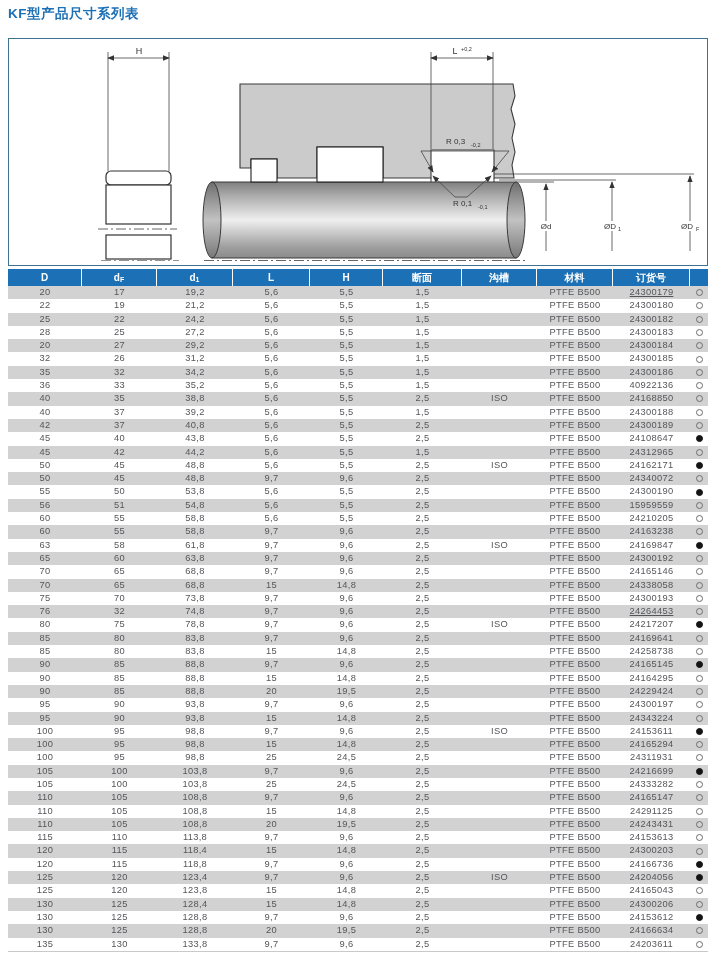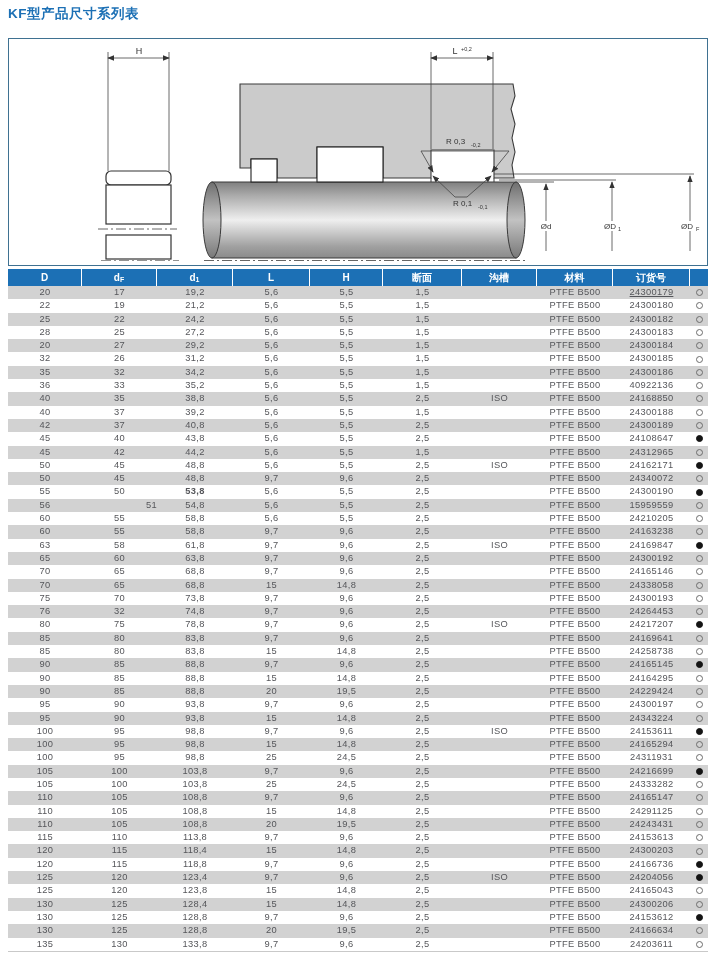--- a/index.html
+++ b/index.html
@@ -325,32 +325,32 @@
         <div class="td" style="width: 73px;">9,6</div>
         <div class="td" style="width: 79px;">2,5</div>
         <div class="td" style="width: 75px;"></div>
         <div class="td" style="width: 76px;">PTFE B500</div>
         <div class="td" style="width: 77px;">24340072</div>
         <div class="td" style="width: 18px;"><span class="circ open"></span></div>
       </div>
       <div class="tr even">
         <div class="td" style="width: 74px;">55</div>
         <div class="td" style="width: 75px;">50</div>
-        <div class="td" style="width: 76px; font-weight: bold;">53,8</div>
+        <div class="td" style="width: 76px;">53,8</div>
         <div class="td" style="width: 77px;">5,6</div>
         <div class="td" style="width: 73px;">5,5</div>
         <div class="td" style="width: 79px;">2,5</div>
         <div class="td" style="width: 75px;"></div>
         <div class="td" style="width: 76px;">PTFE B500</div>
         <div class="td" style="width: 77px;">24300190</div>
         <div class="td" style="width: 18px;"><span class="circ filled"></span></div>
       </div>
       <div class="tr odd">
         <div class="td" style="width: 74px;">56</div>
-        <div class="td" style="width: 75px; text-align: right;">51</div>
+        <div class="td" style="width: 75px;">51</div>
         <div class="td" style="width: 76px;">54,8</div>
         <div class="td" style="width: 77px;">5,6</div>
         <div class="td" style="width: 73px;">5,5</div>
         <div class="td" style="width: 79px;">2,5</div>
         <div class="td" style="width: 75px;"></div>
         <div class="td" style="width: 76px;">PTFE B500</div>
         <div class="td" style="width: 77px;">15959559</div>
         <div class="td" style="width: 18px;"><span class="circ open"></span></div>
       </div>
       <div class="tr even">
@@ -439,21 +439,21 @@
       </div>
       <div class="tr odd">
         <div class="td" style="width: 74px;">76</div>
         <div class="td" style="width: 75px;">32</div>
         <div class="td" style="width: 76px;">74,8</div>
         <div class="td" style="width: 77px;">9,7</div>
         <div class="td" style="width: 73px;">9,6</div>
         <div class="td" style="width: 79px;">2,5</div>
         <div class="td" style="width: 75px;"></div>
         <div class="td" style="width: 76px;">PTFE B500</div>
-        <div class="td" style="width: 77px;">24264453</div>
+        <div class="td" style="width: 77px; text-decoration: underline;">24264453</div>
         <div class="td" style="width: 18px;"><span class="circ open"></span></div>
       </div>
       <div class="tr even">
         <div class="td" style="width: 74px;">80</div>
         <div class="td" style="width: 75px;">75</div>
         <div class="td" style="width: 76px;">78,8</div>
         <div class="td" style="width: 77px;">9,7</div>
         <div class="td" style="width: 73px;">9,6</div>
         <div class="td" style="width: 79px;">2,5</div>
         <div class="td" style="width: 75px;">ISO</div>

